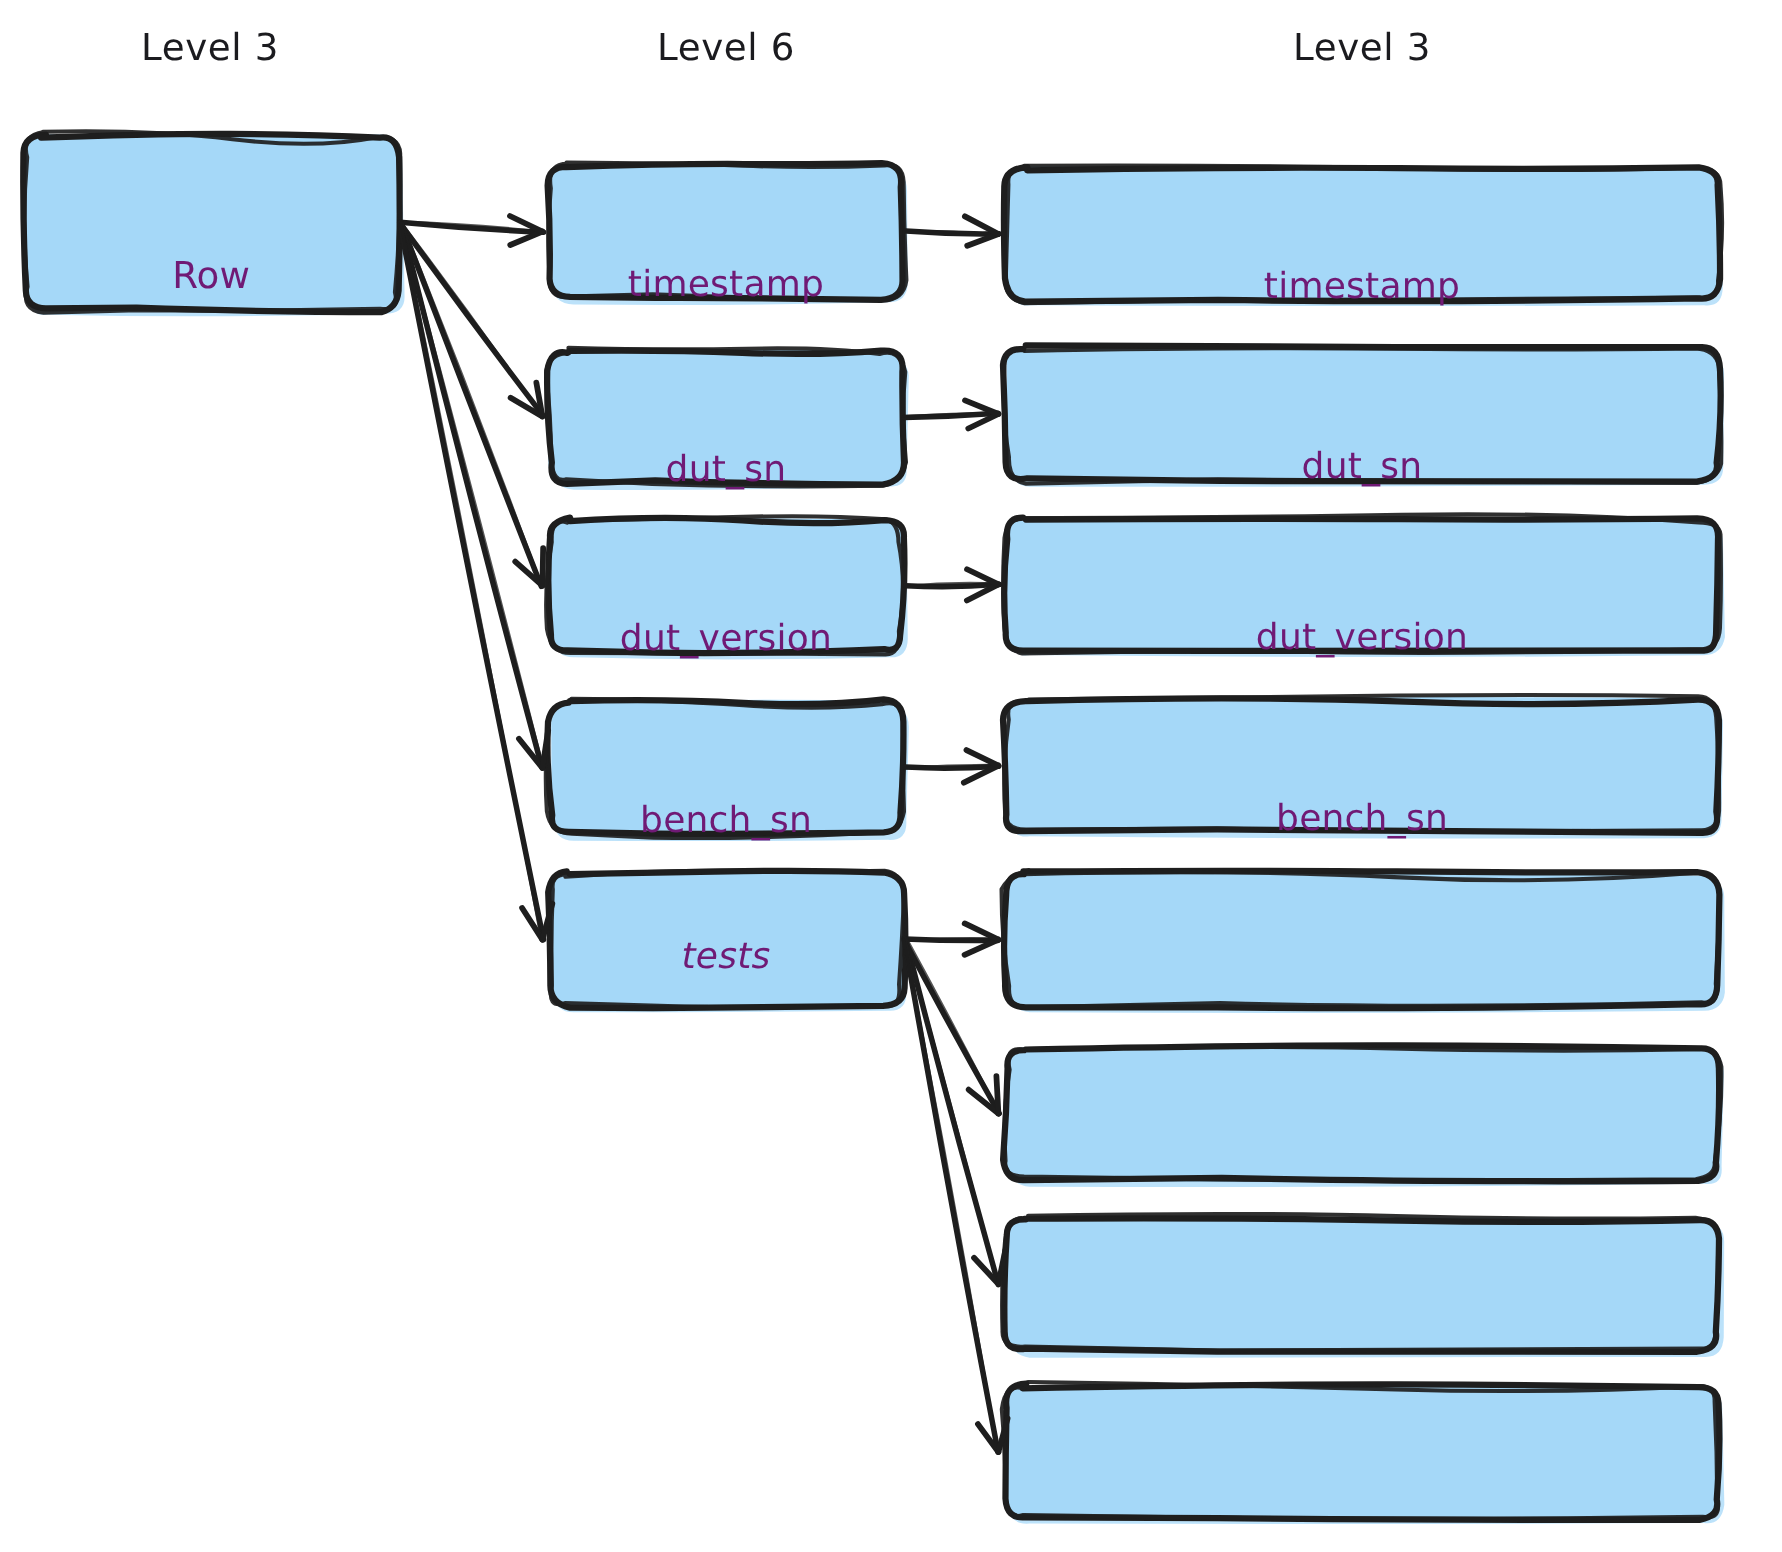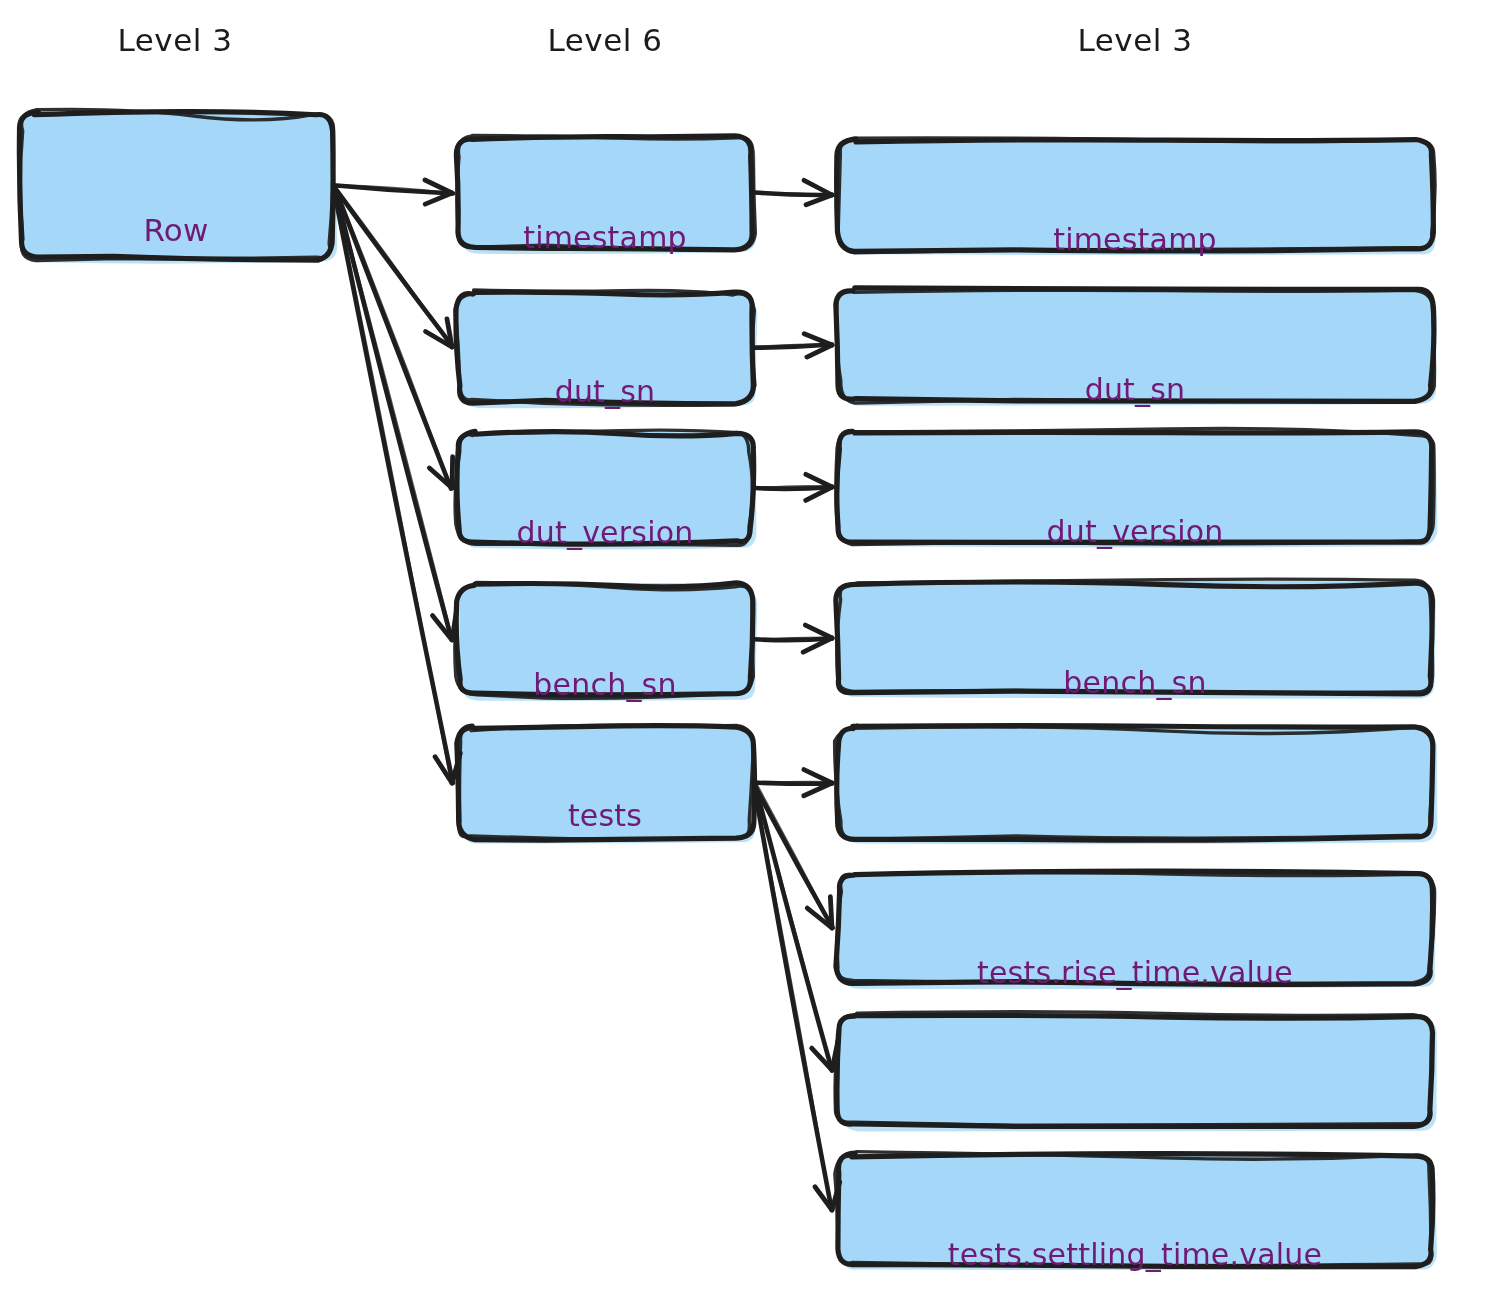--- a/index.html
+++ b/index.html
@@ -223,22 +223,20 @@
   <div class="col-header" style="left:175px; top:22px;">Level 3</div>
   <div class="col-header" style="left:605px; top:22px;">Level 6</div>
   <div class="col-header" style="left:1135px; top:22px;">Level 3</div>
 
   <div class="node-label lbl-l0" style="left:176px; top:186px;">Row</div>
 
   <div class="node-label lbl-l1" style="left:605px; top:193px;">timestamp</div>
   <div class="node-label lbl-l1" style="left:605px; top:347px;">dut_sn</div>
   <div class="node-label lbl-l1" style="left:605px; top:488px;">dut_version</div>
   <div class="node-label lbl-l1" style="left:605px; top:640px;">bench_sn</div>
-  <div class="node-label lbl-l1" style="left:605px; top:771px;">tests</div>
+  <div class="node-label lbl-l1" style="left:605px; top:753px;font-style:italic;">tests</div>
 
   <div class="node-label lbl-l2" style="left:1135px; top:195px;">timestamp</div>
   <div class="node-label lbl-l2" style="left:1135px; top:345px;">dut_sn</div>
   <div class="node-label lbl-l2" style="left:1135px; top:487px;">dut_version</div>
   <div class="node-label lbl-l2" style="left:1135px; top:638px;">bench_sn</div>
-  <div class="node-label lbl-l2" style="left:1135px; top:928px;">tests.rise_time.value</div>
-  <div class="node-label lbl-l2" style="left:1135px; top:1210px;">tests.settling_time.value</div>
 
 </div>
 
 </body></html>

